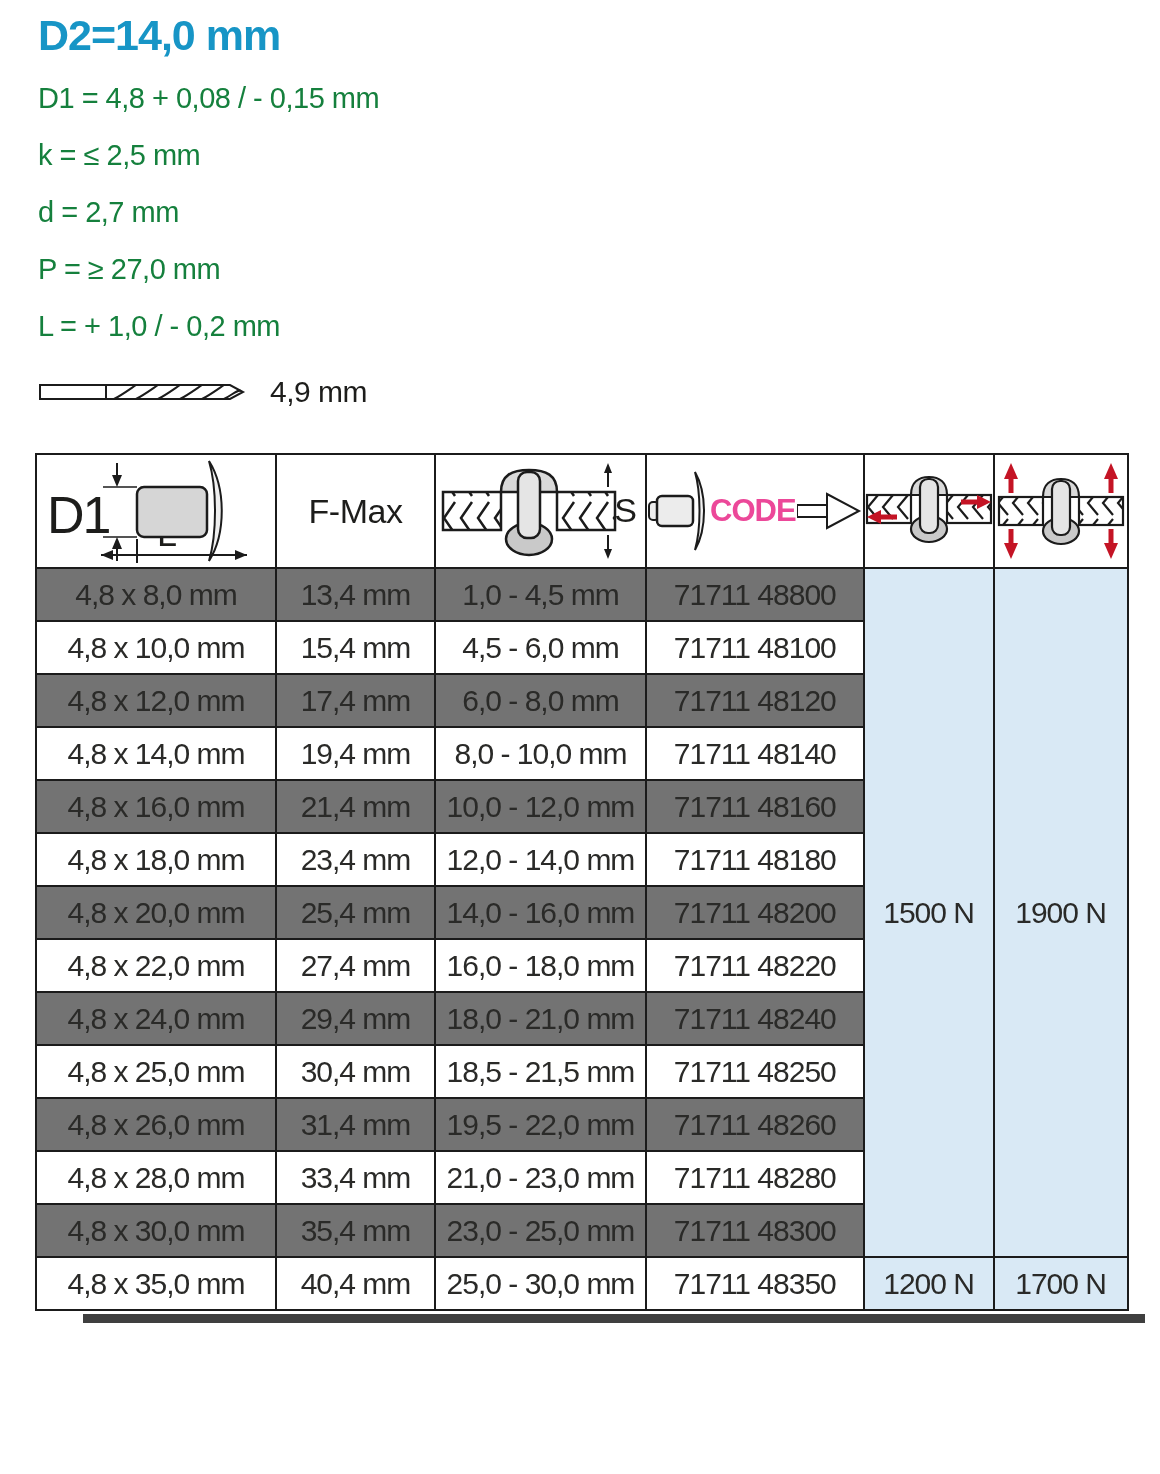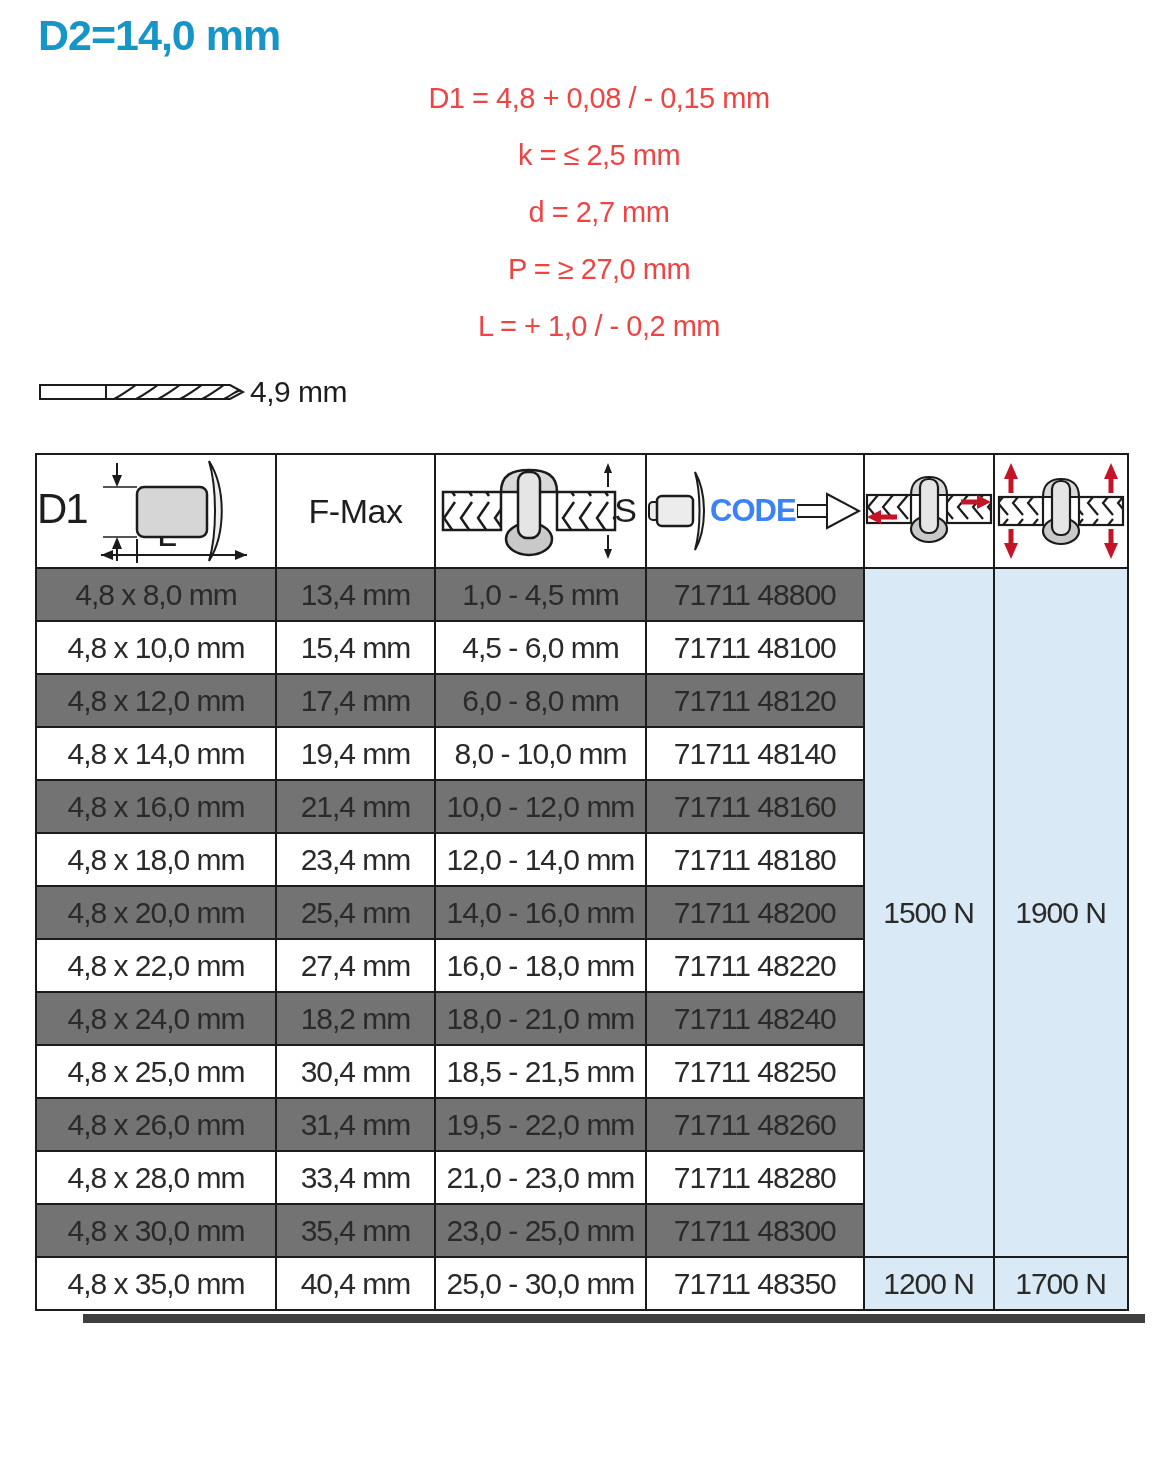--- a/index.html
+++ b/index.html
@@ -12,53 +12,53 @@
 
   .title {
     font-size:43px; font-weight:bold; letter-spacing:-1px;
     margin:2px 0 0 0; line-height:1.08; color:#1d1d1b;
   }
   .subtitle {
     font-size:43px; font-weight:bold; letter-spacing:-1px;
     margin:4px 0 24px 0; line-height:1.08; color:#1795c6;
   }
   .spec {
-    font-size:29px; letter-spacing:-0.5px; margin:0 0 24px 0; color:#ef4444;text-align:center;
-  }
-  .drill-row { display:flex; align-items:center; gap:0; margin:30px 0 0 0; height:38px; }
+    font-size:29px; letter-spacing:-0.5px; margin:0 0 24px 0; color:#15803d;
+  }
+  .drill-row { display:flex; align-items:center; gap:20px; margin:30px 0 0 0; height:38px; }
   .drill-size { font-size:30px; letter-spacing:-0.5px; }
 
   table.rivet-table {
     border-collapse:collapse; margin:42px 0 0 -3px; table-layout:fixed;
   }
   .rivet-table th, .rivet-table td {
     border:2px solid #1b1b1b; text-align:center; vertical-align:middle; padding:0;
   }
   .rivet-table th { height:114px; background:#ffffff; font-weight:normal; }
   .rivet-table td {
     font-size:30px; letter-spacing:-1px; height:53px; background:#ffffff; color:#2a2a28;
   }
   tr.blue td { background:#737373; }
   td.force-blue { background:#d9e9f5 !important; }
 
   .fmax-label { font-size:34px; letter-spacing:-0.5px; color:#1d1d1b; }
 
   .dim-header { position:relative; width:100%; height:112px; }
   .dim-d1 {
-    position:absolute; left:0; top:30px; font-size:42px; letter-spacing:-2px; color:#1d1d1b;
+    position:absolute; left:10px; top:30px; font-size:52px; letter-spacing:-2px; color:#1d1d1b;
   }
   .dim-l {
     position:absolute; left:120px; top:58px; font-size:36px; color:#1d1d1b;
   }
   .grip-header { position:relative; width:100%; height:100px; }
   .grip-s {
     position:absolute; right:8px; top:30px; font-size:34px; color:#1d1d1b;
   }
   .code-header { display:flex; align-items:center; justify-content:center; height:100%; }
-  .code-label { font-size:31px; font-weight:bold; letter-spacing:-1px; margin:0 1px; color:#3b82f6; }
+  .code-label { font-size:31px; font-weight:bold; letter-spacing:-1px; margin:0 1px; color:#ec4899; }
 
   .icon-center { display:flex; align-items:center; justify-content:center; height:100%; }
 
   .bottom-bar {
     width:1062px; height:9px; background:#3f3f3f; margin:3px 0 0 45px;
   }
 </style>
 </head>
 <body>
 
@@ -247,21 +247,21 @@
           <td>71711 48200</td>
         </tr>
         <tr class="white">
           <td>4,8 x 22,0 mm</td>
           <td>27,4 mm</td>
           <td>16,0 - 18,0 mm</td>
           <td>71711 48220</td>
         </tr>
         <tr class="blue">
           <td>4,8 x 24,0 mm</td>
-          <td>18,2 mm</td>
+          <td>29,4 mm</td>
           <td>18,0 - 21,0 mm</td>
           <td>71711 48240</td>
         </tr>
         <tr class="white">
           <td>4,8 x 25,0 mm</td>
           <td>30,4 mm</td>
           <td>18,5 - 21,5 mm</td>
           <td>71711 48250</td>
         </tr>
         <tr class="blue">

